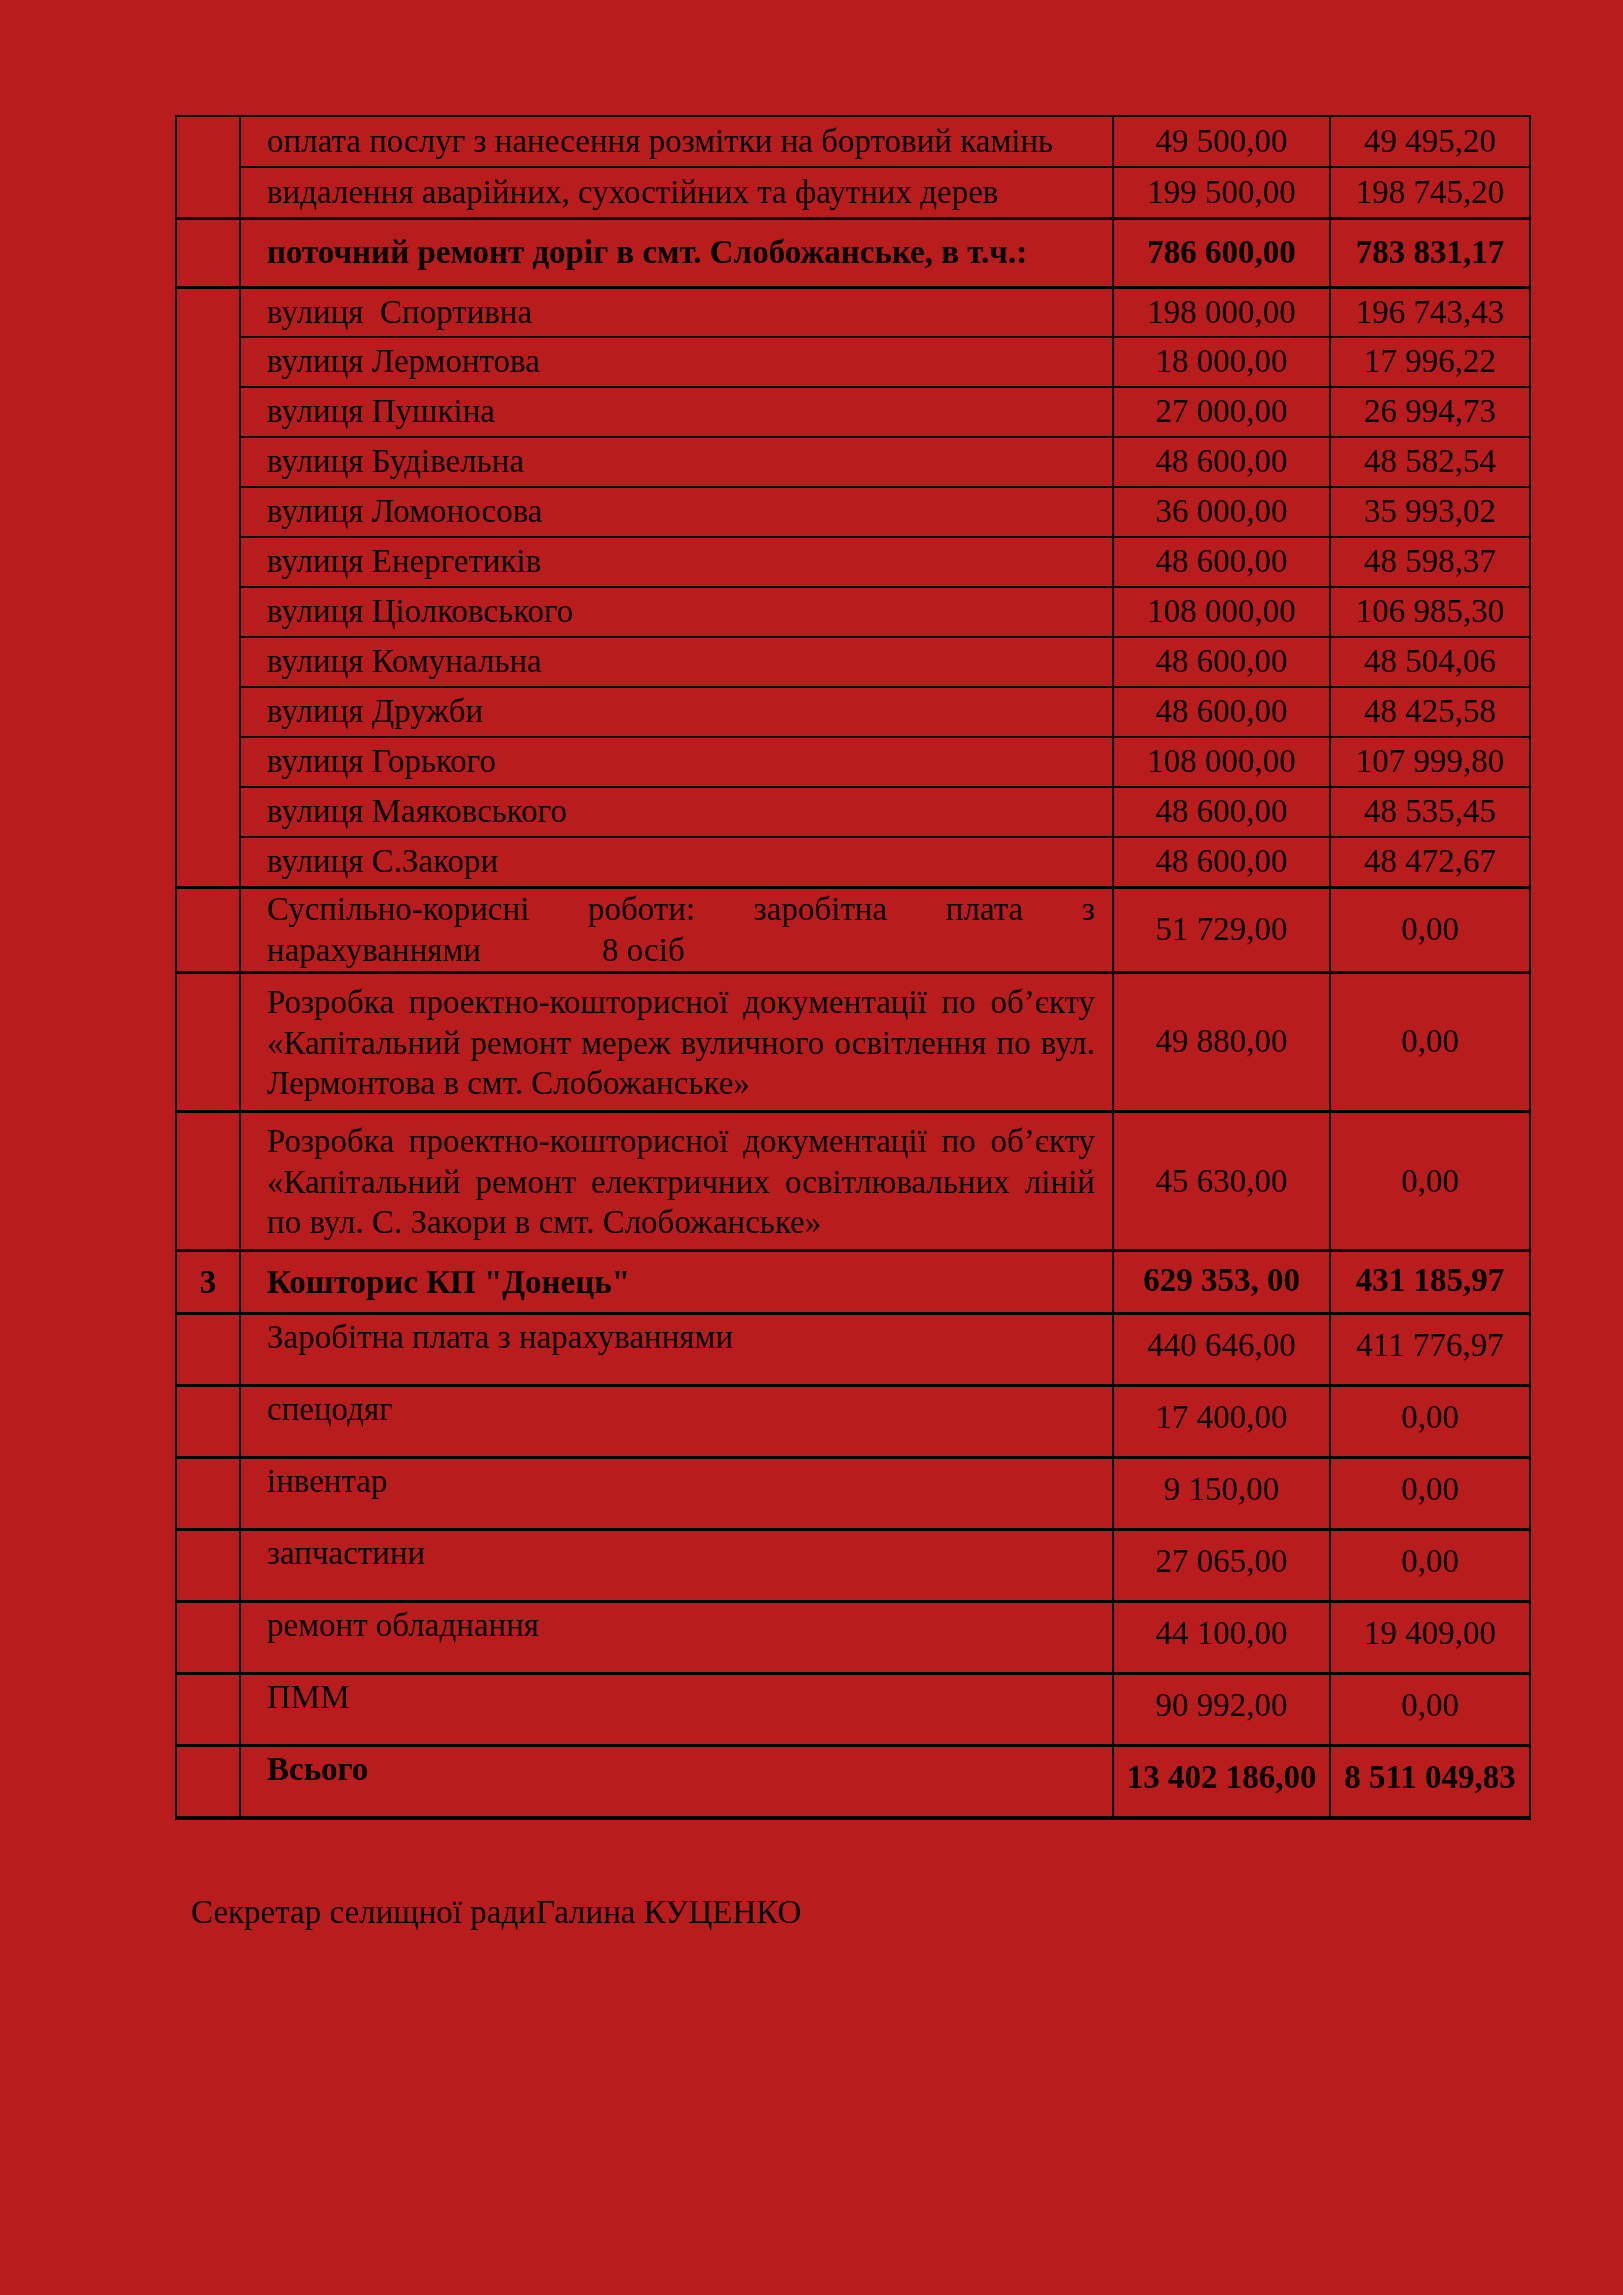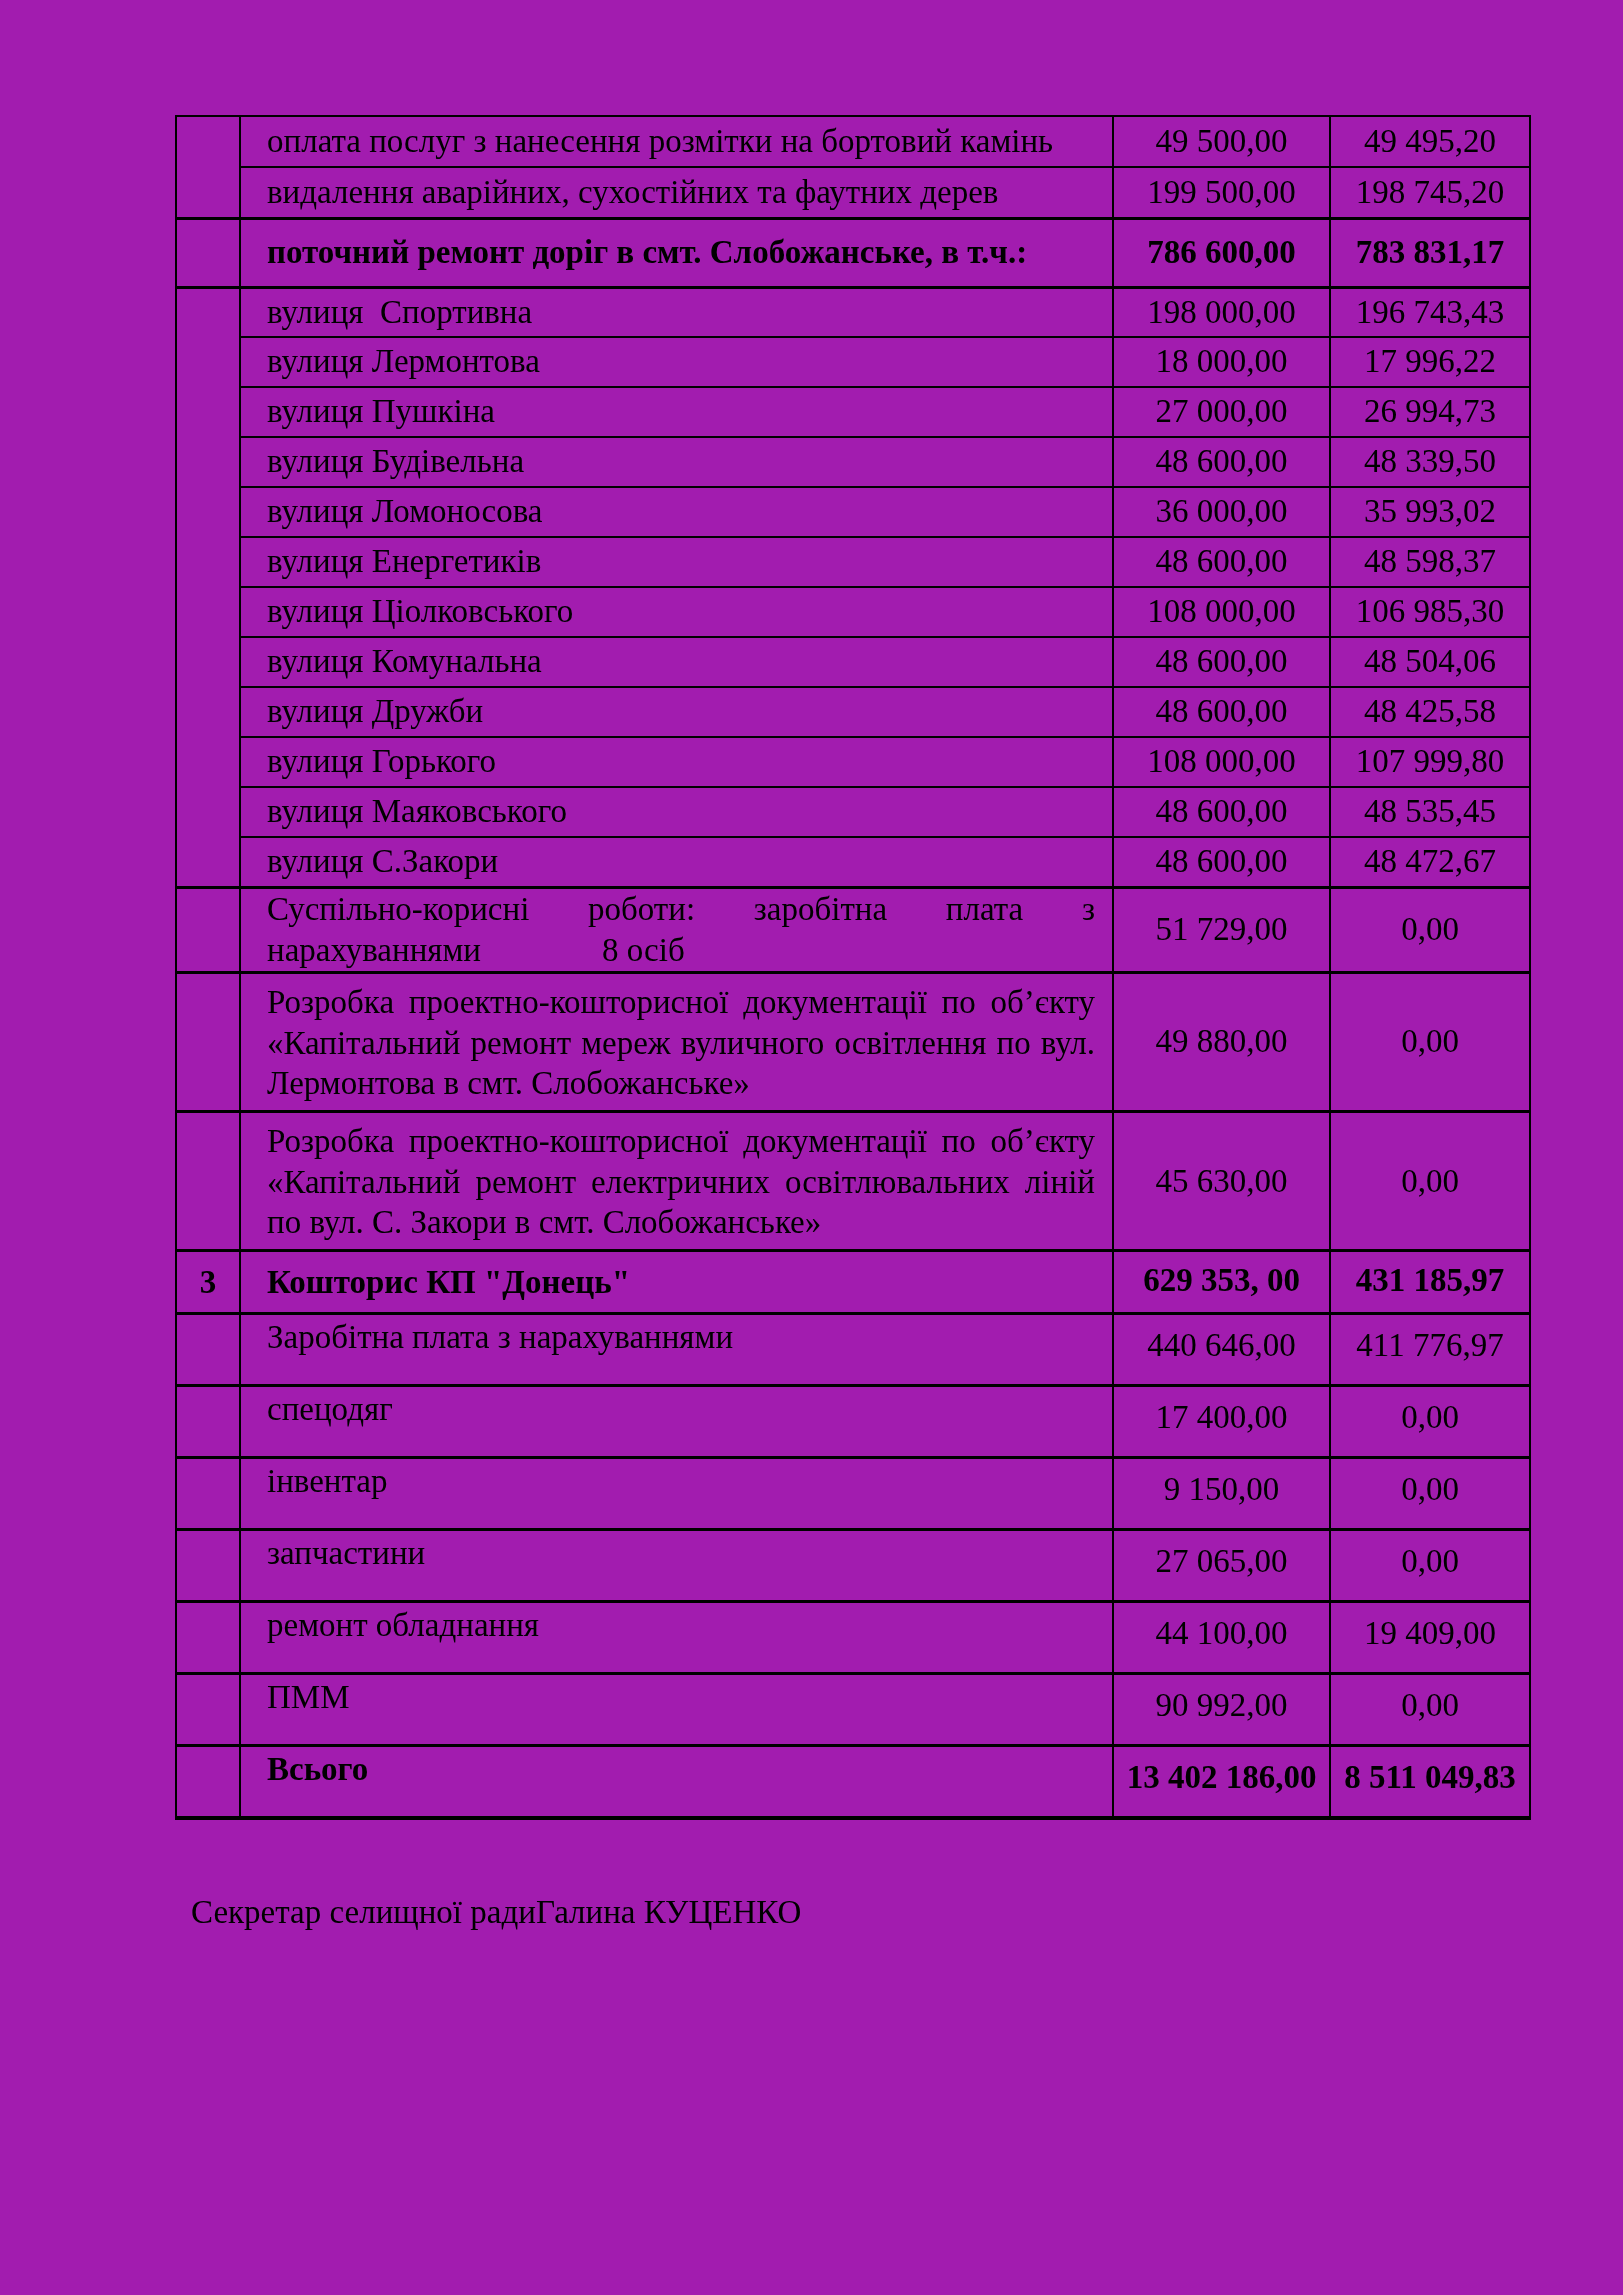--- a/index.html
+++ b/index.html
@@ -1,20 +1,20 @@
 <!DOCTYPE html>
 <html style="font-size:10.5px"><head>
 <meta charset="utf-8">
 <title>Document</title>
 <style>
   html,body{margin:0;padding:0;background:#e8e8e8;}
   .page{
     position:relative;
     width:1623px;height:2295px;
-    background:#a21caf;
+    background:#b91c1c;
     font-family:"Liberation Serif","DejaVu Serif",serif;
     color:#000;
     overflow:hidden;
   }
   table.budget{
     position:absolute;
     left:175px;top:115px;
     width:1354px;
     border-collapse:collapse;
     table-layout:fixed;
@@ -117,21 +117,21 @@
           <td class="numcell">17 996,22</td>
         </tr>
         <tr class="k-street">
           <td class="lbl">вулиця Пушкіна</td>
           <td class="numcell">27 000,00</td>
           <td class="numcell">26 994,73</td>
         </tr>
         <tr class="k-street">
           <td class="lbl">вулиця Будівельна</td>
           <td class="numcell">48 600,00</td>
-          <td class="numcell">48 339,50</td>
+          <td class="numcell">48 582,54</td>
         </tr>
         <tr class="k-street">
           <td class="lbl">вулиця Ломоносова</td>
           <td class="numcell">36 000,00</td>
           <td class="numcell">35 993,02</td>
         </tr>
         <tr class="k-street">
           <td class="lbl">вулиця Енергетиків</td>
           <td class="numcell">48 600,00</td>
           <td class="numcell">48 598,37</td>

